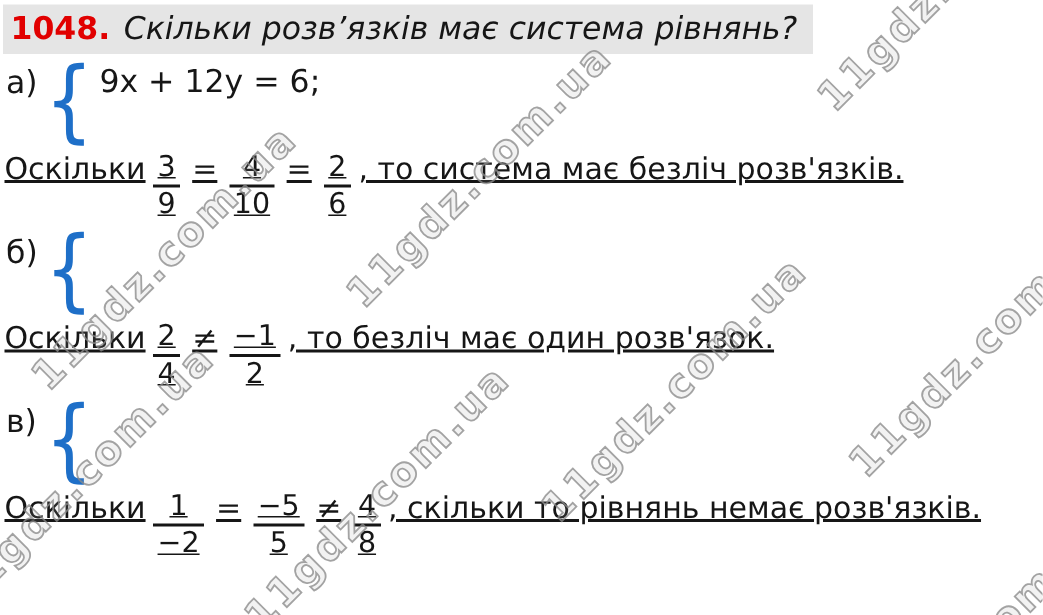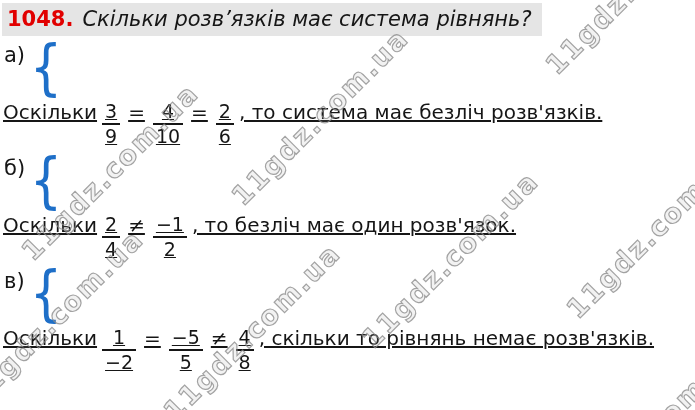--- a/index.html
+++ b/index.html
@@ -65,20 +65,21 @@
   <span class="wm" style="left:655px;top:428px;">11gdz.com.ua</span>
 
   <div class="header">
     <span class="hl"><span class="pnum">1048.</span><span class="pq">Скільки розв’язків має система рівнянь?</span></span>
   </div>
 
   <div class="system">
     <span class="syslabel">а)</span>
     <span class="brace">{</span>
     <div class="eqs">
+      <div class="eq">9x + 12y = 6;</div>
     </div>
   </div>
   <div class="sentence">
     <span class="stext">Оскільки</span>
     <span class="frac"><span class="fnum">3</span><span class="fden">9</span></span>
     <span class="op">=</span>
     <span class="frac"><span class="fnum">4</span><span class="fden">10</span></span>
     <span class="op">=</span>
     <span class="frac"><span class="fnum">2</span><span class="fden">6</span></span>
     <span class="stext">, то система має безліч розв'язків.</span>

